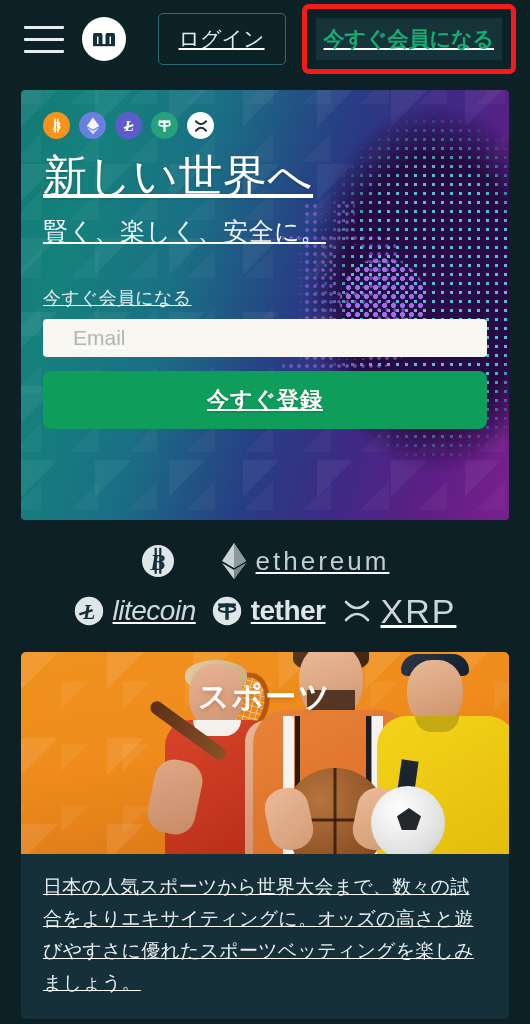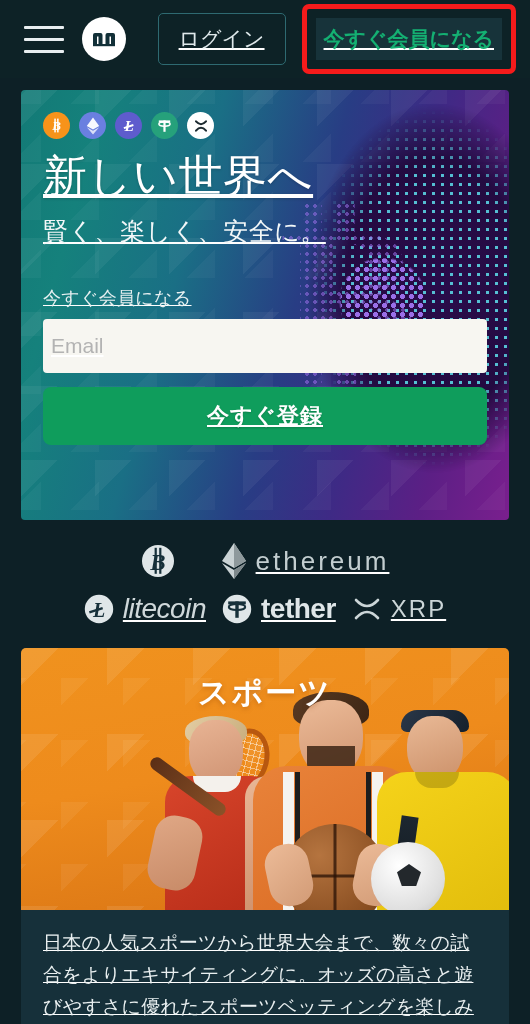--- a/index.html
+++ b/index.html
@@ -247,27 +247,27 @@
   .hero-form-label {
     margin-top: 38px;
     font-size: 18px;
     color: #e7f0f1;
     letter-spacing: .3px;
   }
 
   .email-input {
     margin-top: 9px;
     width: 100%;
-    height: 54px;
+    height: 38px;
     border: none;
     border-radius: 4px;
     background: #f7f6f1;
     color: #333333;
     font-size: 21px;
-    padding: 0 8px;
+    padding: 0 30px;
     outline: none;
     font-family: inherit;
   }
   .email-input::placeholder { color: #b3b3b3; }
 
   .btn-register {
     margin-top: 14px;
     width: 100%;
     height: 58px;
     border: none;
@@ -323,35 +323,35 @@
     font-size: 26px;
     color: #c3ced0;
   }
   .brand-text.bold {
     font-weight: 700;
     font-size: 28px;
   }
   .brand-text.xrp {
     font-weight: 400;
     letter-spacing: 2px;
-    font-size: 24px;
+    font-size: 34px;
     color: #ccd6d8;
   }
 
   
   .sports-card {
     margin: 8px 21px 0 21px;
     background: #16303a;
     border-radius: 5px;
     overflow: hidden;
   }
 
   .sports-banner {
     position: relative;
-    height: 262px;
+    height: 202px;
     background: linear-gradient(170deg, #f0921e 0%, #ee8b1c 45%, #e07c17 78%, #d96f12 100%);
     overflow: hidden;
   }
   .sports-banner-texture {
     position: absolute;
     inset: 0;
     background-image:
       linear-gradient(135deg, rgba(255,255,255,.09) 22%, transparent 22%),
       linear-gradient(135deg, rgba(255,255,255,.06) 22%, transparent 22%);
     background-size: 86px 86px, 62px 62px;

